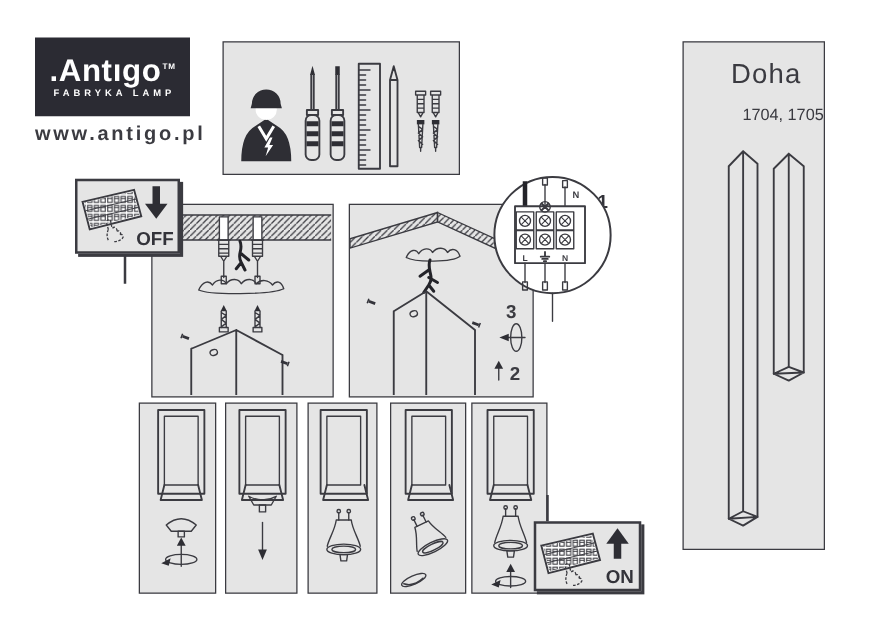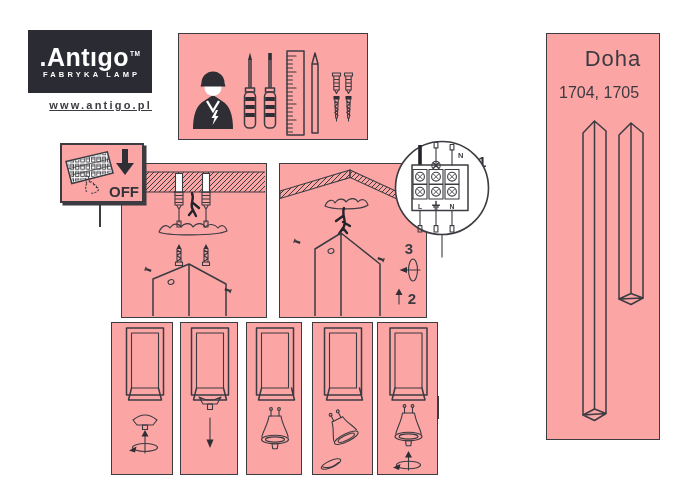--- a/index.html
+++ b/index.html
@@ -1,39 +1,39 @@
 <!DOCTYPE html>
 <html><head>
 <meta charset="utf-8">
 <style>
   html,body{margin:0;padding:0;background:#fff;}
   #sheet{position:relative;width:700px;height:500px;background:#ffffff;overflow:hidden;
          font-family:"Liberation Sans",sans-serif;color:#3b3b41;}
-  .panel{position:absolute;background:#fca5a5;border:1.5px solid #3b3b41;box-sizing:border-box;}
+  .panel{position:absolute;background:#e5e5e5;border:1.5px solid #3b3b41;box-sizing:border-box;}
   .thick{border-width:2.5px;box-shadow:2.5px 2.5px 0 #3b3b41;z-index:6;}
   .panel svg{position:absolute;left:0;top:0;}
   .ink{fill:none;stroke:#3b3b41;stroke-width:1.5;stroke-linejoin:round;stroke-linecap:round;}
   .thin{stroke-width:1.1;}
   .dark{fill:#2e2e34;stroke:none;}
   .wire{fill:none;stroke:#232329;stroke-width:2.4;stroke-linecap:round;}
   svg text{font-family:"Liberation Sans",sans-serif;fill:#3b3b41;}
   
   #logo{position:absolute;left:28px;top:30px;width:124px;height:63px;background:#2b2b33;
         display:flex;flex-direction:column;align-items:center;justify-content:center;}
   #logo .name{color:#fff;font-size:25px;font-weight:bold;line-height:1;letter-spacing:.5px;}
   #logo .dot{font-size:25px;font-weight:bold;}
   #logo .tm{font-size:6.5px;vertical-align:super;font-weight:bold;margin-left:1px;}
   #logo .tagline{color:#fff;font-size:7.5px;font-weight:bold;letter-spacing:3.2px;margin-top:0;text-indent:3.2px;}
   #website{position:absolute;left:28px;top:99px;width:124px;text-align:right;
-           font-size:11px;font-weight:bold;letter-spacing:2.2px;color:#3b3b41;text-decoration:underline;}
+           font-size:16px;font-weight:bold;letter-spacing:2.2px;color:#3b3b41;}
   
   #doha-title{position:absolute;left:0;top:12px;width:100%;text-align:center;padding-left:20px;
               box-sizing:border-box;font-size:22px;letter-spacing:1px;color:#3a3a40;}
-  #doha-models{position:absolute;left:0;top:50px;width:100%;text-align:left;padding-left:12px;
-               box-sizing:border-box;font-size:16px;color:#3a3a40;}
+  #doha-models{position:absolute;left:0;top:50px;width:100%;text-align:right;padding-left:12px;
+               box-sizing:border-box;font-size:13px;color:#3a3a40;}
   .pwr-label{position:absolute;font-size:15px;font-weight:bold;color:#33333a;margin-top:48px;}
   .num-label{position:absolute;font-size:15px;font-weight:600;color:#33333a;}
   .leader{position:absolute;width:1.6px;background:#3b3b41;z-index:2;}
 </style>
 </head>
 <body>
 
 <div id="sheet">
 
   <svg width="0" height="0" style="position:absolute" aria-hidden="true">
@@ -354,14 +354,24 @@
         <polygon class="dark" points="27,134.5 30.5,128 34,134.5"></polygon>
       </g>
       <g class="ink thin">
         <ellipse cx="30.5" cy="142" rx="12" ry="3.8"></ellipse>
         <polygon class="dark" points="15,144.5 22.5,141 21,147"></polygon>
       </g>
     </svg>
   </div>
 
   <div class="leader" style="left:437px;top:396px;height:23px;"></div>
+  <div class="panel thick" style="left:427px;top:417px;width:86px;height:56px;">
+    <svg width="81" height="51" viewBox="0 0 81 51">
+      <use href="#fusebox" x="2" y="5" width="52" height="46"></use>
+      <g>
+        <rect class="dark" x="62" y="15" width="6" height="13"></rect>
+        <polygon class="dark" points="56,16 74,16 65,3.5"></polygon>
+      </g>
+    </svg>
+    <span class="pwr-label" style="right:4px;bottom:1px;">ON</span>
+  </div>
 
 </div>
 
 </body></html>

